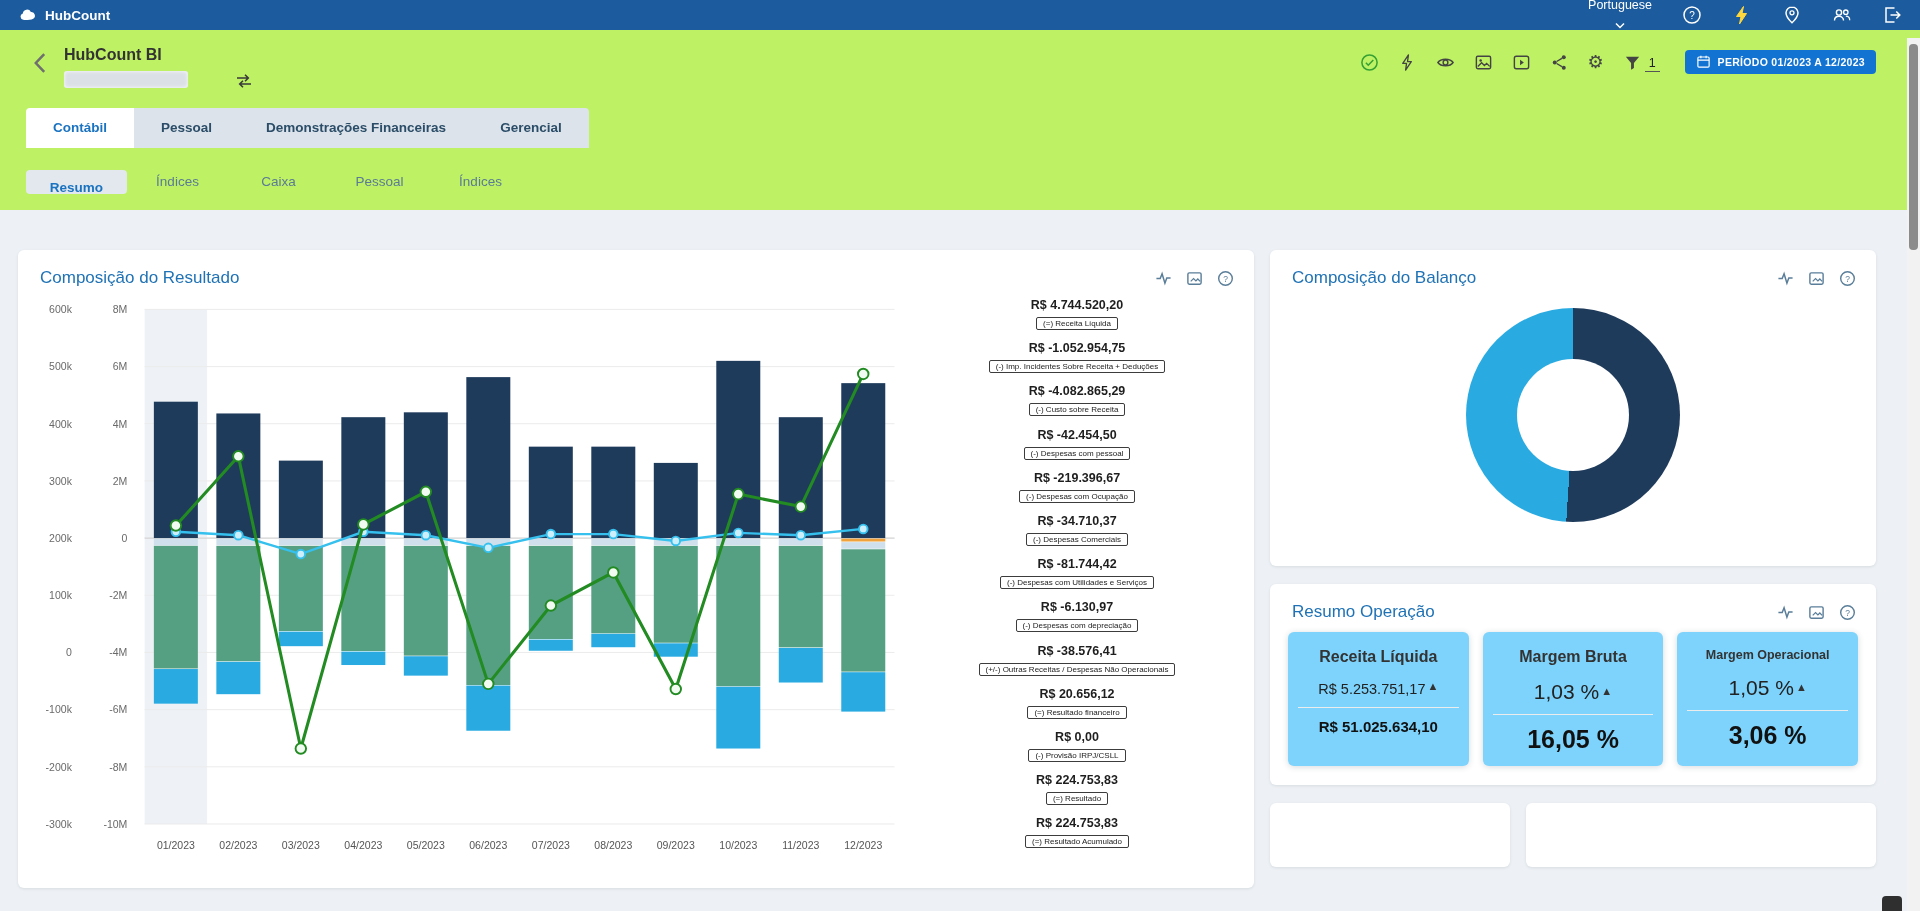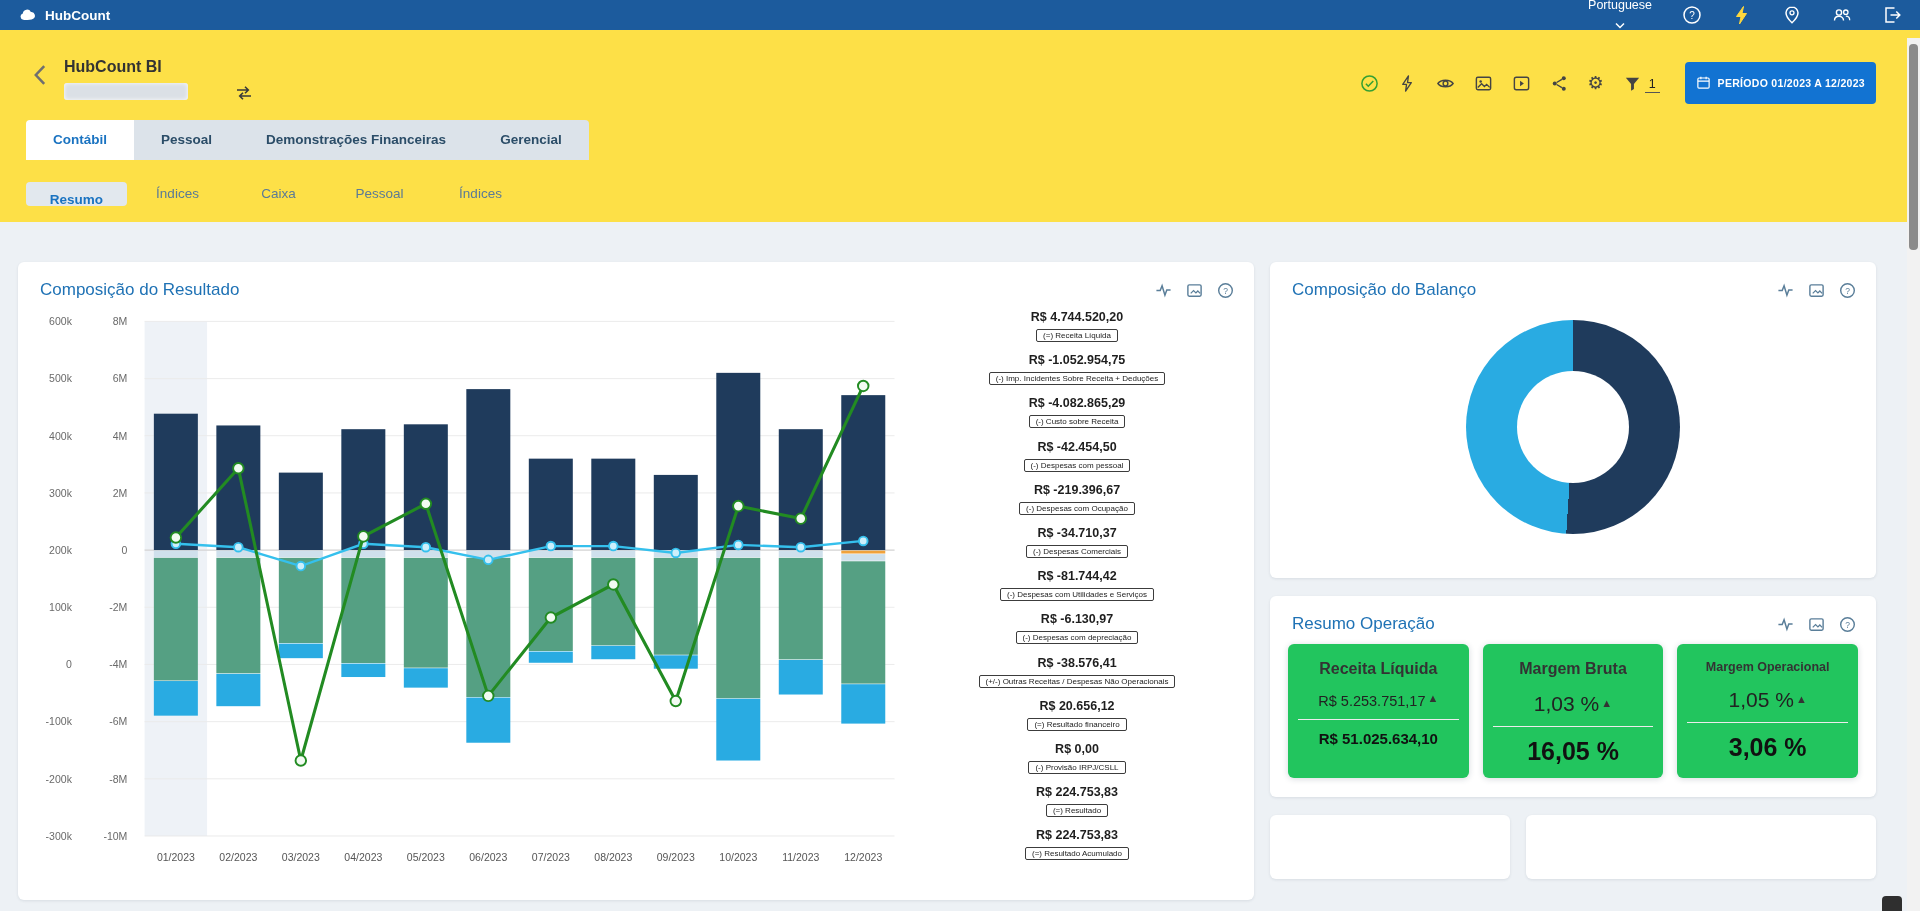--- a/index.html
+++ b/index.html
@@ -7,32 +7,32 @@
     font-family:"Liberation Sans",sans-serif;-webkit-font-smoothing:antialiased;}
 
   
   .topbar{height:30px;background:#1c5b9d;display:flex;align-items:center;justify-content:space-between;padding:10px 18px;}
   .brand{display:flex;align-items:center;gap:7px;color:#fff;font-size:13.5px;font-weight:700;}
   .topbar-right{display:flex;align-items:center;gap:30px;}
   .lang{color:#fff;font-size:12.5px;display:flex;align-items:center;gap:6px;cursor:pointer;flex-direction:column;}
   .tb-icon{width:20px;height:20px;display:block;}
 
   
-  .header-section{background:#fde047;padding:28px 44px 10px 26px;}
+  .header-section{background:#bef264;padding:16px 44px 10px 26px;}
   .header-row{display:flex;align-items:flex-start;}
   .back{margin:6px 16px 0 6px;cursor:pointer;}
   .page-title{font-size:16px;font-weight:700;color:#333;}
   .redacted{width:124px;height:17px;background:#dbe0e6;border-radius:3px;margin-top:7px;box-shadow:inset 0 0 4px rgba(255,255,255,.9);}
   .swap{margin:26px 0 0 46px;cursor:pointer;}
   .header-icons{margin-left:auto;display:flex;align-items:center;gap:19px;margin-top:4px;}
   .hd-icon{width:19px;height:19px;color:#444;display:block;cursor:pointer;}
   .gear-glyph{font-size:18px;color:#444;line-height:19px;cursor:pointer;}
   .filter-group{display:flex;align-items:flex-end;gap:3px;cursor:pointer;}
   .filter-count{font-size:12.5px;color:#222;border-bottom:1.5px solid #555;padding:0 4px 1px;}
-  .period-btn{background:#1273d2;color:#fff;border:none;border-radius:4px;height:42px;display:flex;align-items:center;gap:7px;
+  .period-btn{background:#1273d2;color:#fff;border:none;border-radius:4px;height:24px;display:flex;align-items:center;gap:7px;
     padding:0 11px;font-size:10.5px;font-weight:700;letter-spacing:.3px;cursor:pointer;font-family:inherit;margin-left:6px;}
 
   
   .tabs{display:inline-flex;margin-top:14px;border-radius:4px 4px 0 0;overflow:hidden;}
   .tab{height:40px;line-height:40px;padding:0 27px;background:#dce3ea;color:#2b4d68;font-size:13.5px;font-weight:600;cursor:pointer;}
   .tab.active{background:#fff;color:#1a73c1;font-weight:700;}
   .subtabs{display:flex;align-items:center;margin-top:16px;height:36px;}
   .subtab{width:101px;text-align:center;color:#5b7a96;font-size:13.5px;cursor:pointer;line-height:36px;}
   .subtab.active{background:#e2e8ee;color:#1a73c1;font-weight:700;border-radius:4px;height:24px;}
 
@@ -57,21 +57,21 @@
   .wf-label{display:inline-block;font-size:8px;color:#222;border:1px solid #3c3c3c;padding:1px 6px;margin-top:2px;
     background:#fff;border-radius:2px;white-space:nowrap;}
 
   .right-col{width:606px;display:flex;flex-direction:column;gap:18px;}
   .balanco{height:316px;}
   .donut{position:relative;width:214px;height:214px;border-radius:50%;margin:16px auto 0;}
   .donut-hole{position:absolute;left:50%;top:50%;width:112px;height:112px;margin:-56px 0 0 -56px;background:#fff;border-radius:50%;}
 
   .operacao{height:201px;}
   .kpi-row{display:flex;gap:14px;padding:6px 18px 0;}
-  .kpi{flex:1;background:#22c55e;border-radius:6px;box-shadow:0 1px 6px rgba(30,50,70,.18);padding:16px 10px 12px;text-align:center;}
+  .kpi{flex:1;background:#7dd3fc;border-radius:6px;box-shadow:0 1px 6px rgba(30,50,70,.18);padding:16px 10px 12px;text-align:center;}
   .kpi-title{font-size:16px;font-weight:600;color:#333;}
   .kpi--wide-title .kpi-title{font-size:12.5px;}
   .kpi-value{margin-top:14px;font-size:21px;color:#222;}
   .kpi--money .kpi-value{font-size:14.5px;}
   .caret{font-size:11px;color:#333;vertical-align:4px;margin-left:2px;}
   .kpi-secondary{margin-top:10px;padding-top:10px;border-top:1px solid #ececec;font-size:25px;font-weight:700;color:#111;}
   .kpi--money .kpi-secondary{font-size:15px;}
 
   .stub-row{display:flex;gap:16px;}
   .stub{background:#fff;border-radius:6px;height:64px;box-shadow:0 1px 3px rgba(30,50,70,.10);}

